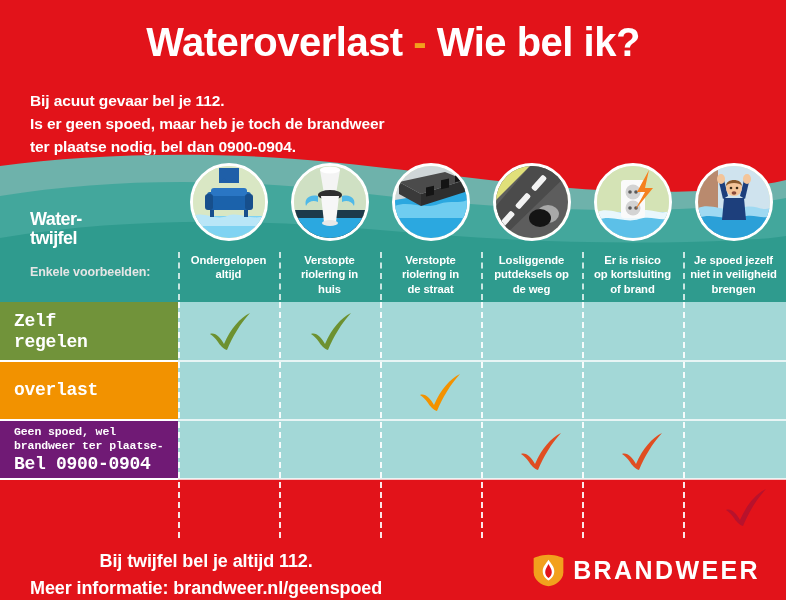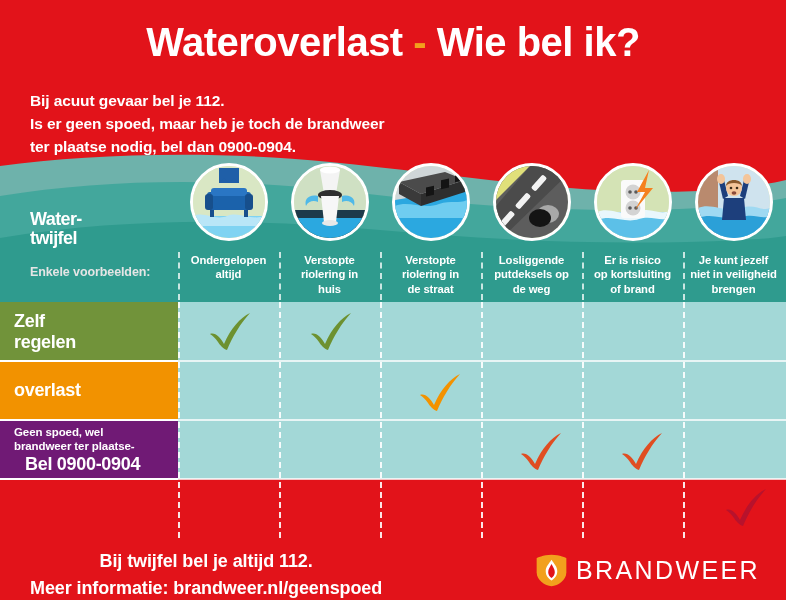--- a/index.html
+++ b/index.html
@@ -72,21 +72,21 @@
   .col-head{
     position:absolute;top:253px;
     width:101px;
     text-align:center;
     font-size:11.3px;font-weight:bold;color:#ffffff;
     line-height:1.28;letter-spacing:-0.1px;
   }
 
   
   .table-body{
-    position:absolute;left:0;top:302px;width:786px;height:276px;
+    position:absolute;left:0;top:302px;width:786px;height:276px;font-family:Liberation Mono, monospace;
   }
   .row{
     position:absolute;left:0;width:786px;
     display:block;
   }
   .row-label{
     position:absolute;left:0;top:0;width:178px;height:100%;
     box-sizing:border-box;
     padding:0 14px;
     display:flex;flex-direction:column;justify-content:center;
@@ -96,21 +96,21 @@
     position:absolute;left:178px;top:0;width:608px;height:100%;
     background:#a3d8d7;
   }
   .row-label-big{
     font-size:18px;font-weight:bold;line-height:1.14;letter-spacing:-0.3px;
   }
   .row-label-small{
     font-size:11.5px;font-weight:bold;line-height:1.22;letter-spacing:-0.1px;
   }
   .row-label-phone{
-    font-size:18px;font-weight:bold;line-height:1.1;letter-spacing:-0.3px;margin-top:2px;margin-left:11px;
+    font-size:18px;font-weight:bold;line-height:1.1;letter-spacing:-0.3px;margin-top:2px;
   }
   .row-sep{
     position:absolute;left:178px;width:608px;height:2px;background:#ffffff;opacity:.75;
   }
   .row-sep-left{
     position:absolute;left:0;width:178px;height:2px;background:#ffffff;
   }
   .vline{
     position:absolute;top:0;width:0;height:236px;
     border-left:2px dashed #ffffff;
@@ -138,21 +138,21 @@
     font-size:18px;font-weight:bold;color:#ffffff;line-height:1.5;
     letter-spacing:-0.1px;
     text-align:center;
   }
   .brand{
     position:absolute;right:26px;top:16px;
     display:flex;align-items:center;gap:8px;
   }
   .brand-mark{width:33px;height:33px;}
   .brand-word{
-    font-size:25px;font-weight:normal;color:#ffffff;
+    font-size:25px;font-weight:bold;color:#ffffff;
     letter-spacing:2.4px;
   }
 </style>
 </head>
 <body>
 
 <div class="poster">
 
   <div class="title">
     <span>Wateroverlast</span>
@@ -309,21 +309,21 @@
     <div>Losliggende</div>
     <div>putdeksels op</div>
     <div>de weg</div>
   </div>
   <div class="col-head" style="left:582px">
     <div>Er is risico</div>
     <div>op kortsluiting</div>
     <div>of brand</div>
   </div>
   <div class="col-head" style="left:683px">
-    <div>Je kunt jezelf</div>
+    <div>Je spoed jezelf</div>
     <div>niet in veiligheid</div>
     <div>brengen</div>
   </div>
 
   <div class="vline-head" style="left:178px"></div>
   <div class="vline-head" style="left:279px"></div>
   <div class="vline-head" style="left:380px"></div>
   <div class="vline-head" style="left:481px"></div>
   <div class="vline-head" style="left:582px"></div>
   <div class="vline-head" style="left:683px"></div>

